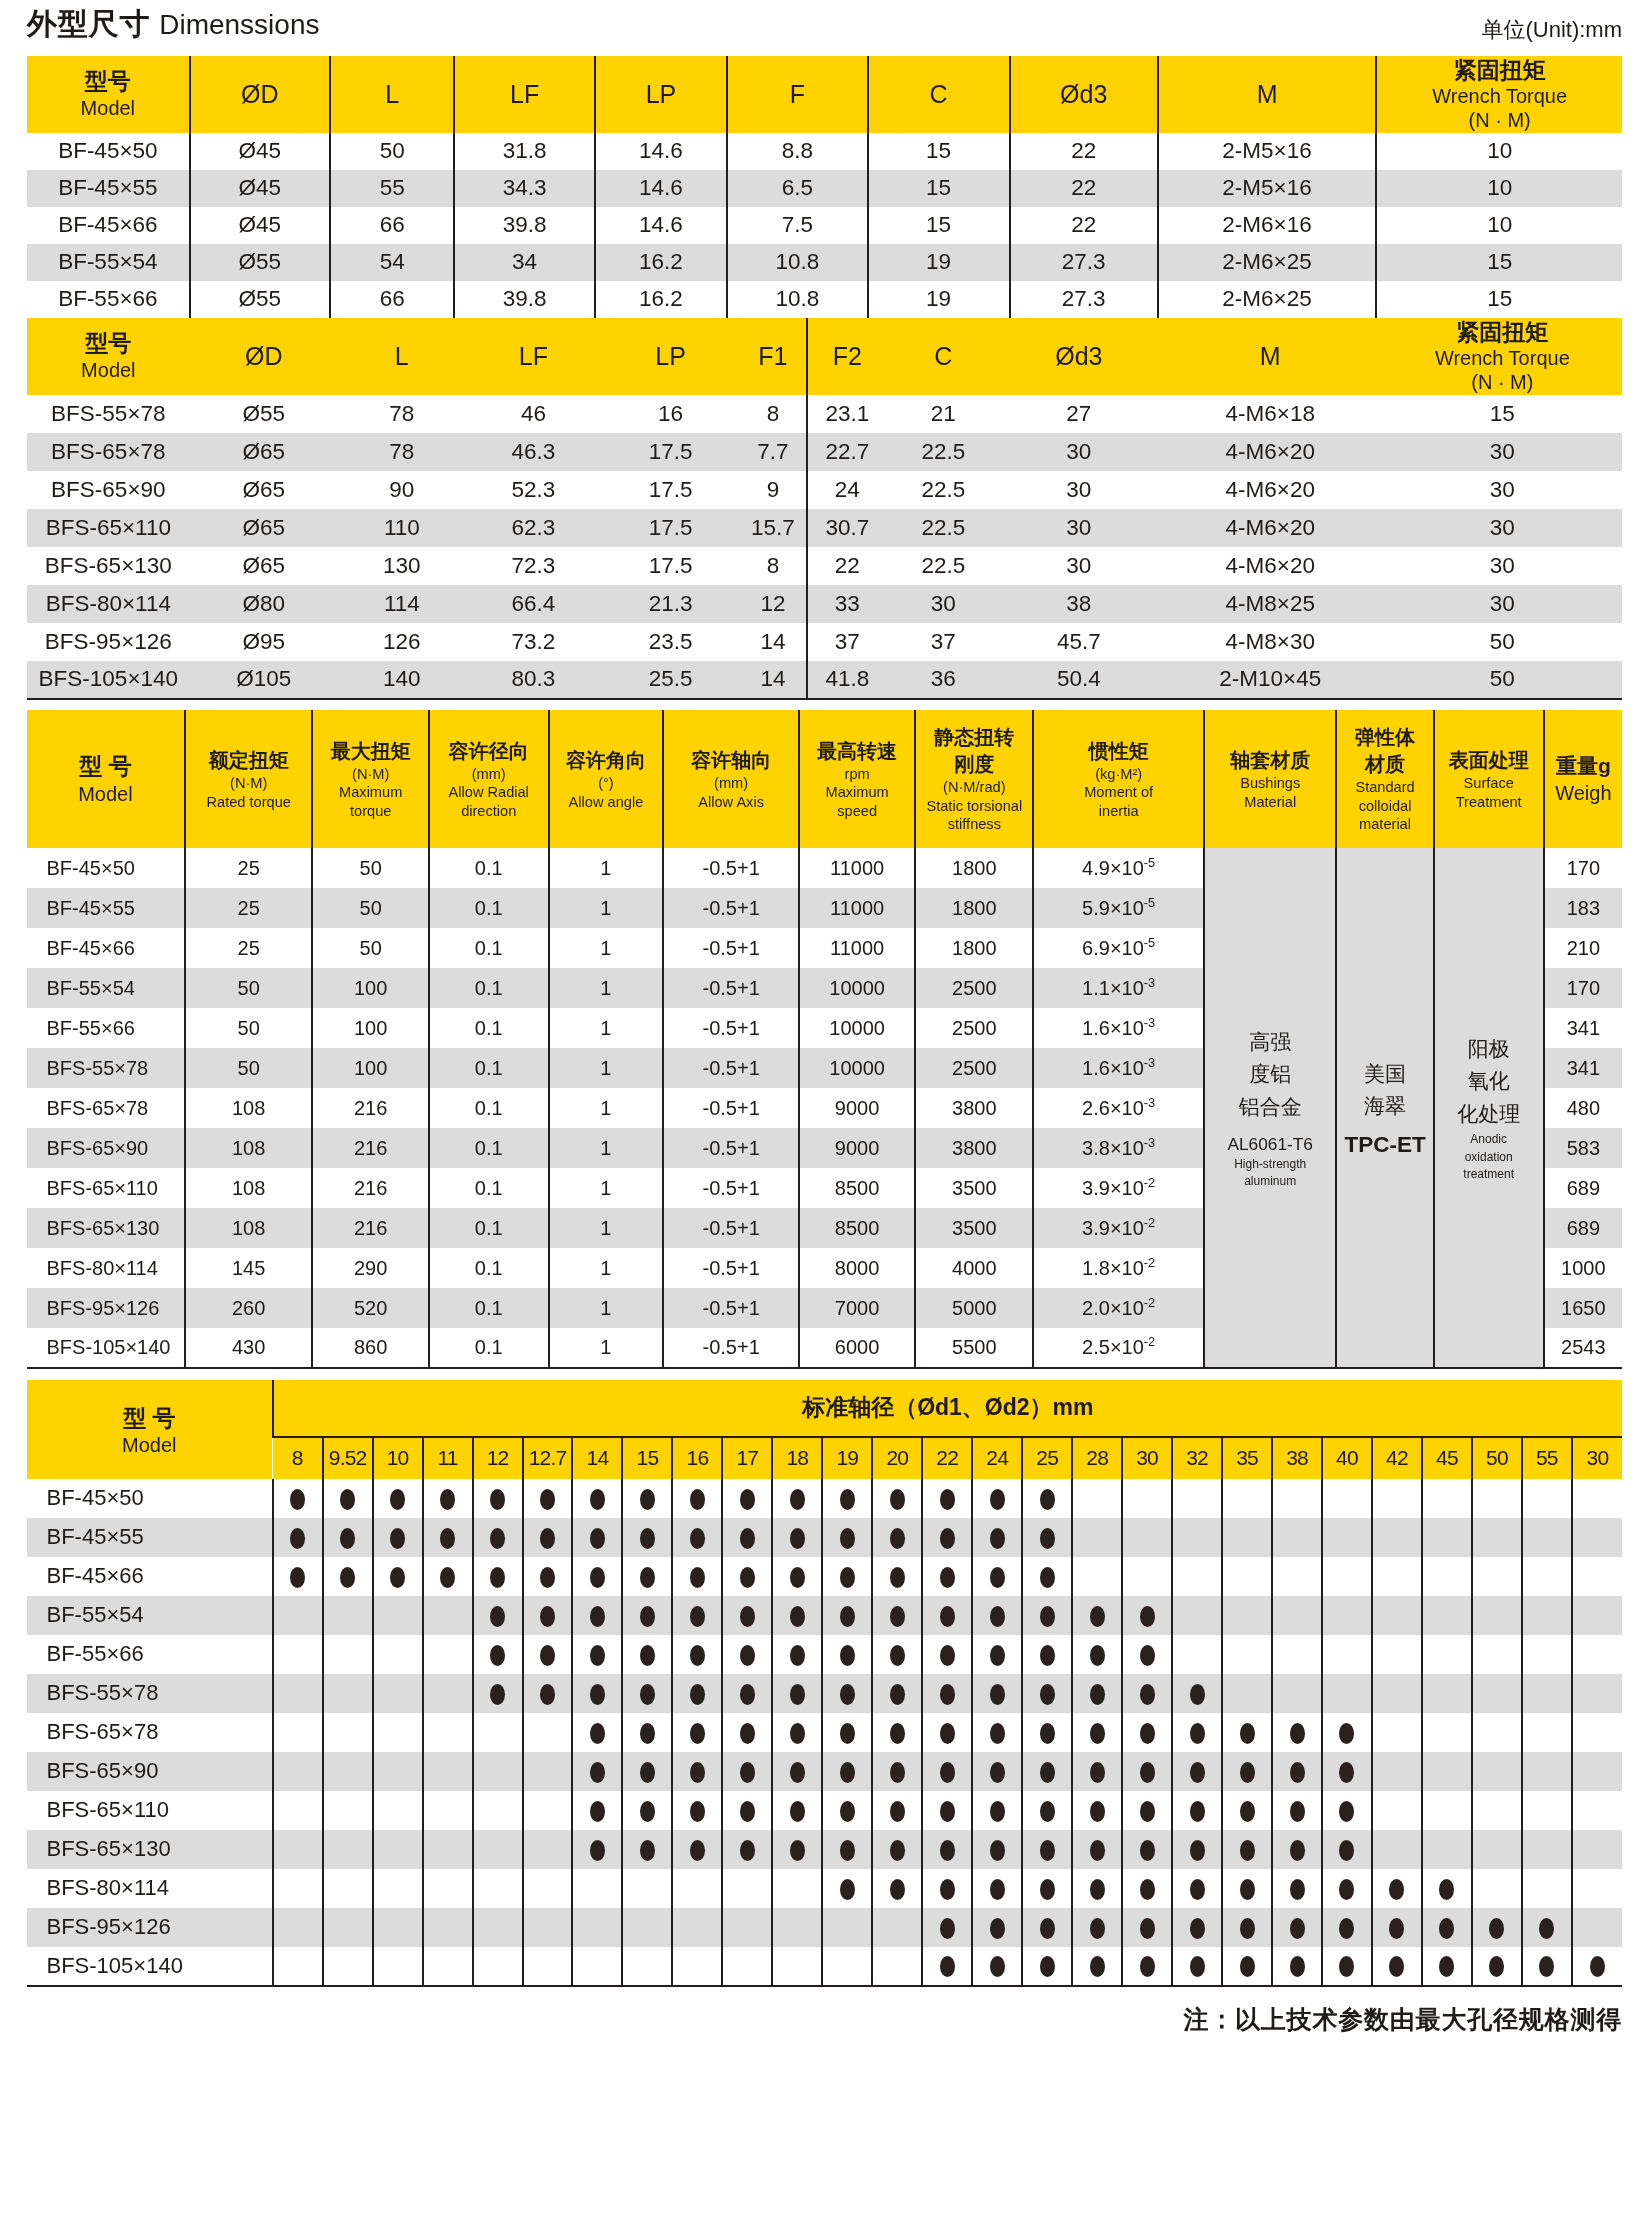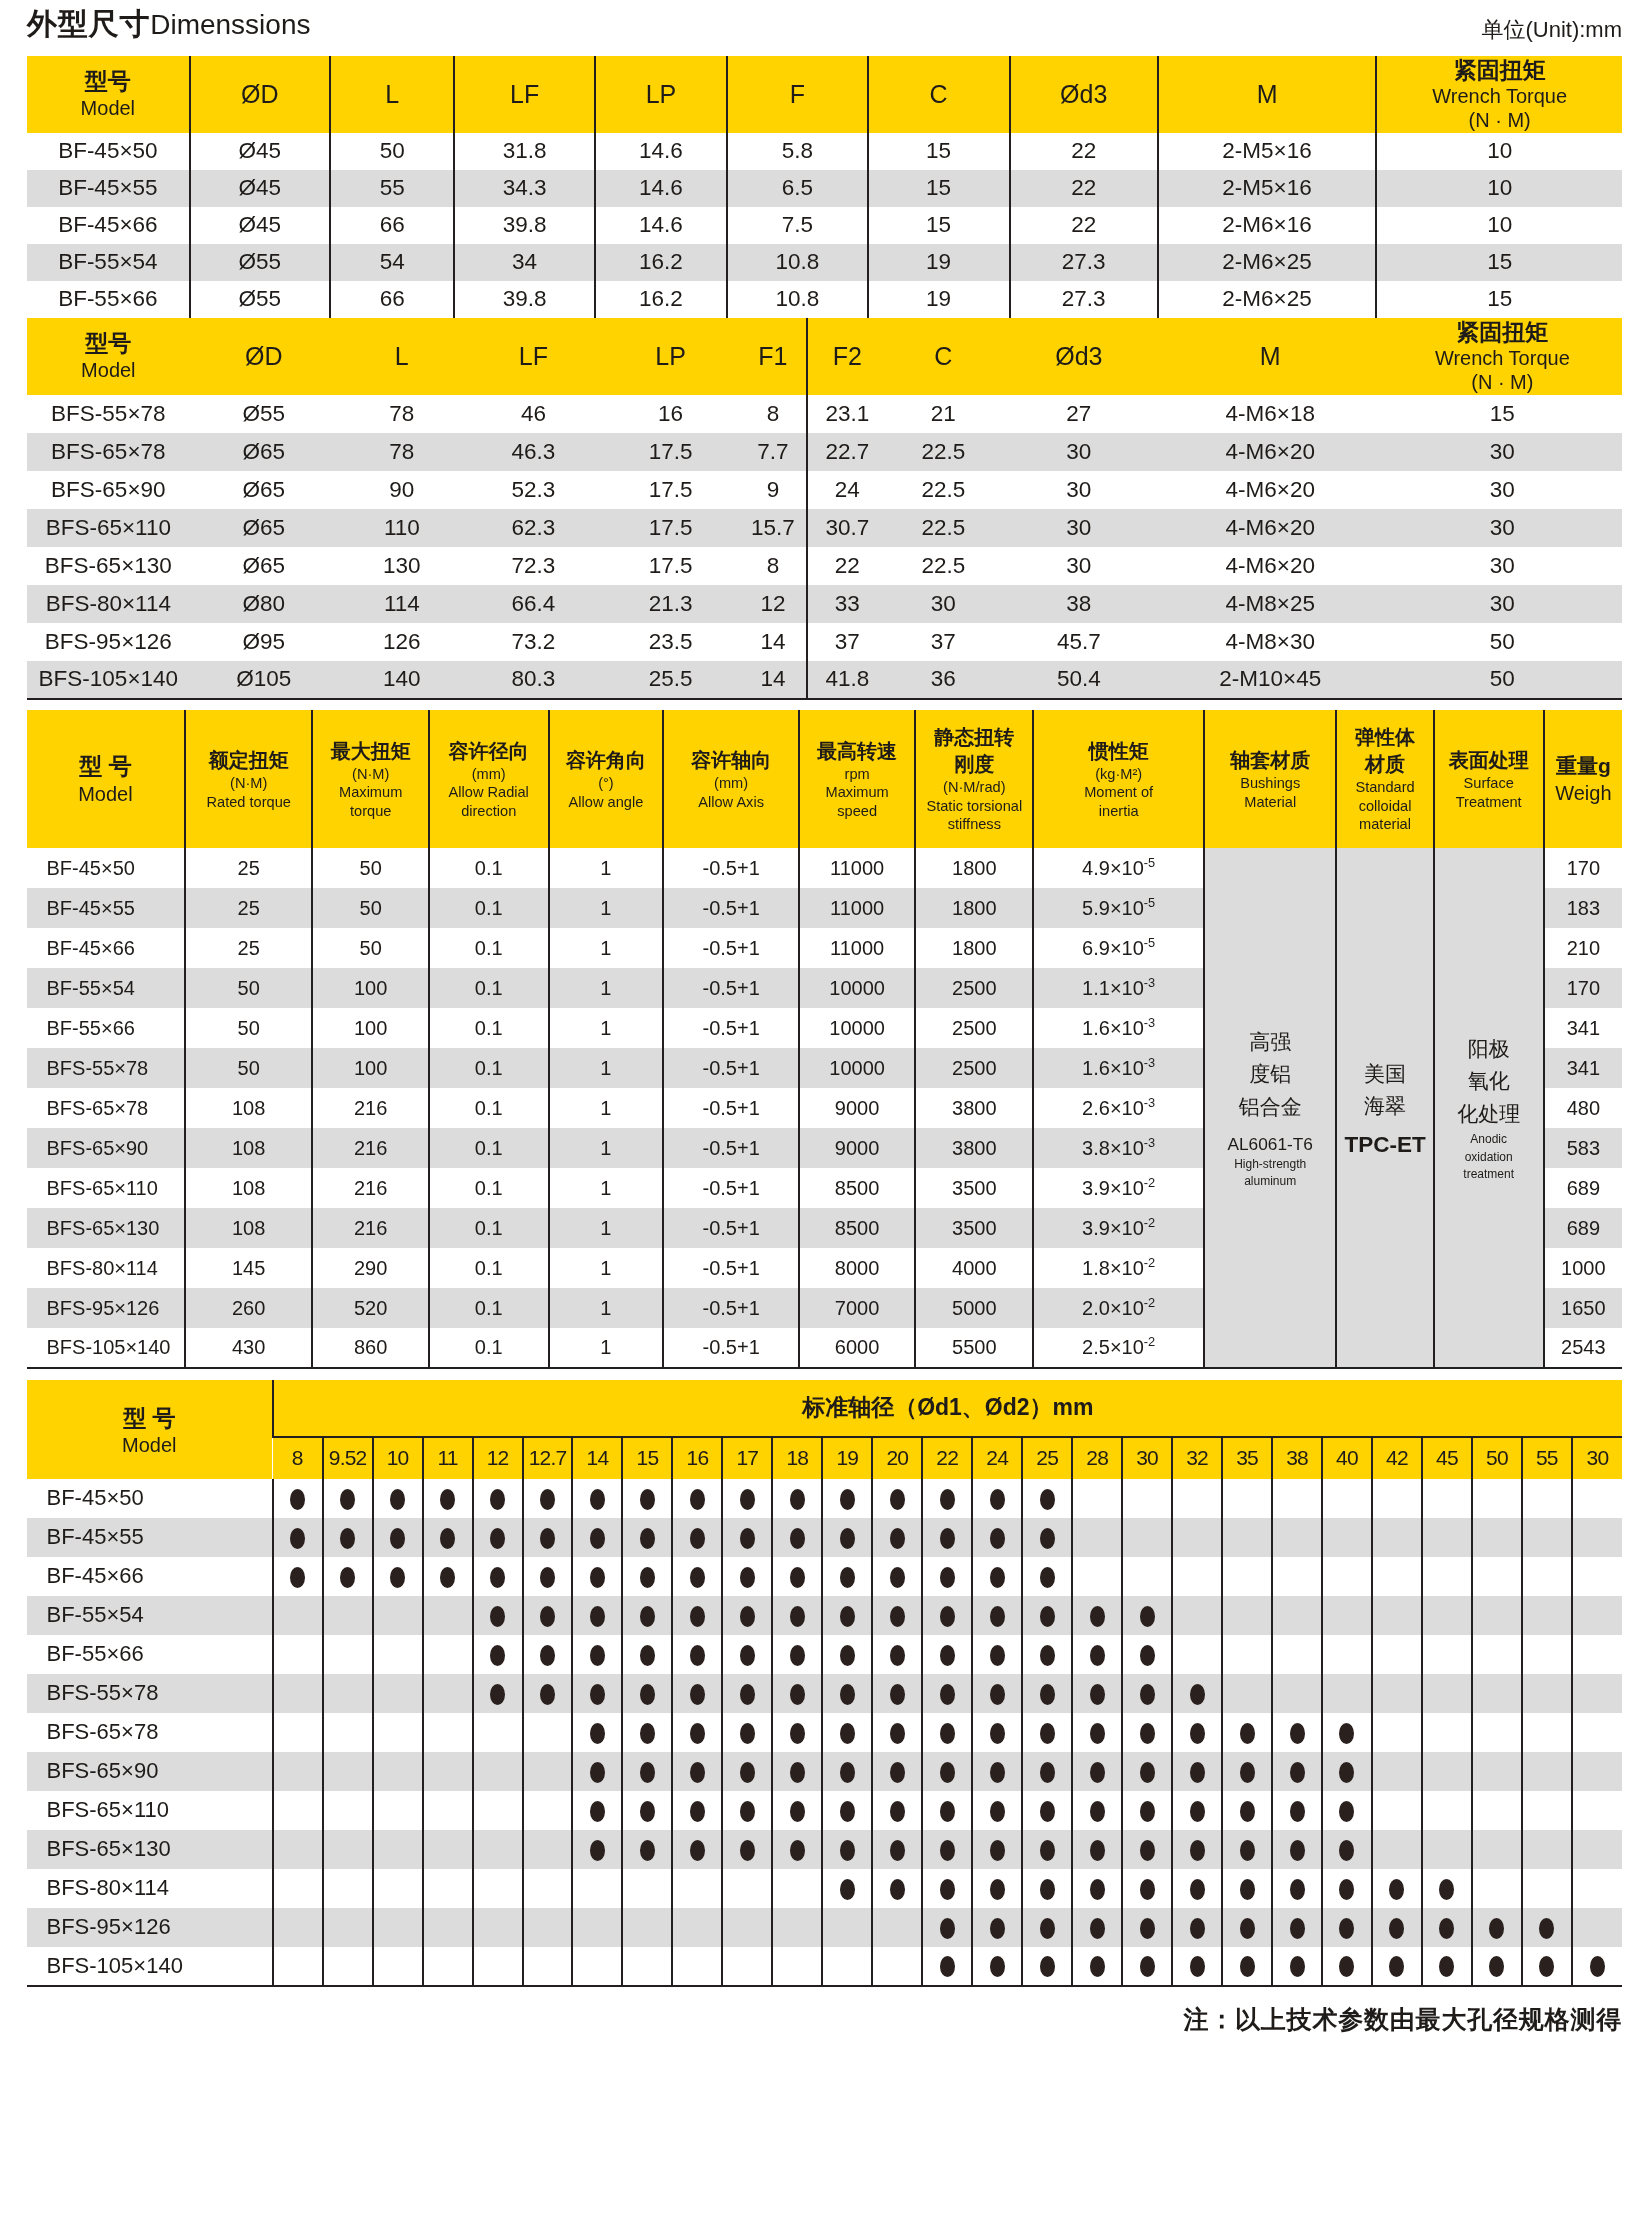--- a/index.html
+++ b/index.html
@@ -8,21 +8,21 @@
        font-family:"Liberation Sans","DejaVu Sans",sans-serif;}
   .page{width:1649px;height:2216px;padding:9px 27px 0;overflow:hidden;position:relative;
         --yellow:#FFD300;--gray:#DCDCDC;--ink:#231F20;--dot:#2A211E;}
   table{border-collapse:collapse;width:100%;table-layout:fixed}
   th,td{text-align:center;vertical-align:middle;padding:0;overflow:hidden;white-space:nowrap}
   sup{font-size:12.8px;vertical-align:super;line-height:0}
 
   
   .sec-head{display:flex;justify-content:space-between;align-items:flex-end;height:36px}
   .sec-title .zh{font-size:30px;font-weight:700;letter-spacing:0.8px}
-  .sec-title .en{font-size:28px;font-weight:400;}
+  .sec-title .en{font-size:28px;font-weight:400;margin-left:9px}
   .unit{font-size:22px}
 
   
   .dims thead th{background:var(--yellow)}
   .t1{margin-top:10.5px}
   .t1 thead th{height:75px}
   .t1 tbody td{height:37px;font-size:22.5px}
   .t1 th+th,.t1 td+td{border-left:2.3px solid var(--ink)}
   .t2 thead th{height:75px}
   .t2 tbody td{height:38px;font-size:22.5px}
@@ -114,21 +114,21 @@
           </th>
         </tr>
       </thead>
     <tbody id="t1-body">
         <tr>
           <td class="model-td">BF-45×50</td>
           <td>Ø45</td>
           <td>50</td>
           <td>31.8</td>
           <td>14.6</td>
-          <td>5.8</td>
+          <td>8.8</td>
           <td>15</td>
           <td>22</td>
           <td>2-M5×16</td>
           <td>10</td>
         </tr>
         <tr>
           <td class="model-td">BF-45×55</td>
           <td>Ø45</td>
           <td>55</td>
           <td>34.3</td>

